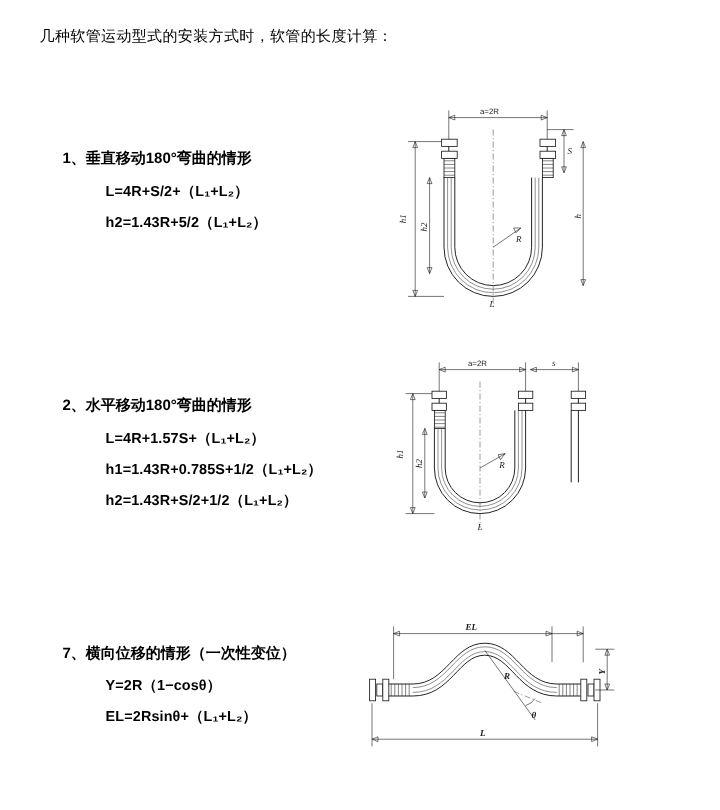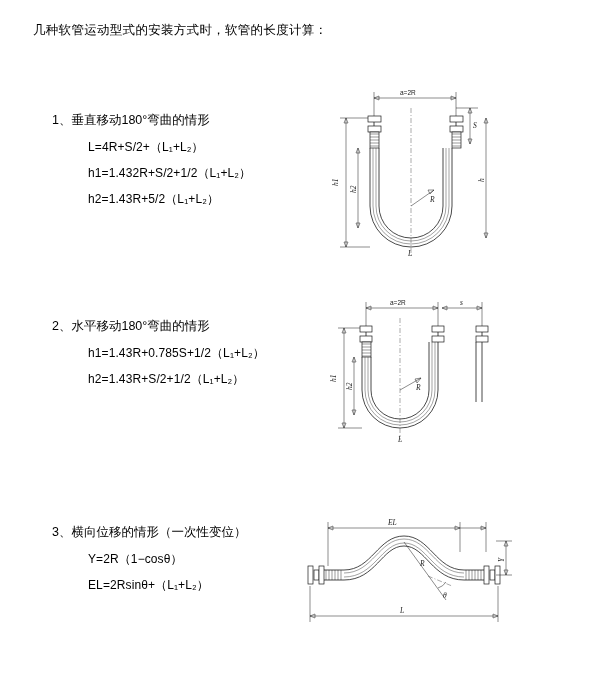--- a/index.html
+++ b/index.html
@@ -29,22 +29,23 @@
     white-space: nowrap;
   }
   .section {
     position: absolute;
     left: 0;
     width: 600px;
   }
   .sec-text {
     position: absolute;
     left: 52px;
-    top: 0;
+    top: 12px;
     width: 260px;
+    font-weight: bold;
   }
   .sec-title {
     font-size: 12.5px;
     white-space: nowrap;
     margin-bottom: 10px;
   }
   .formula {
     font-size: 12px;
     white-space: nowrap;
     margin-left: 36px;
@@ -68,21 +69,20 @@
 <body>
 
 <div class="page">
 
   <div class="heading">几种软管运动型式的安装方式时，软管的长度计算：</div>
 
   <div class="section" style="top:112px;">
     <div class="sec-text">
       <div class="sec-title">1、垂直移动180°弯曲的情形</div>
       <div class="formula">L=4R+S/2+（L₁+L₂）</div>
-      <div class="formula">h1=1.432R+S/2+1/2（L₁+L₂）</div>
       <div class="formula">h2=1.43R+5/2（L₁+L₂）</div>
     </div>
 
     <div class="fig" style="left:318px; top:-34px;">
       <svg width="200" height="190" viewBox="0 0 200 190">
 
         <g>
           <line class="dim" x1="56" y1="20" x2="138" y2="20"></line>
           <path class="dim" d="M56,20 l5,-2 l0,4 z" fill="#1a1a1a"></path>
           <path class="dim" d="M138,20 l-5,-2 l0,4 z" fill="#1a1a1a"></path>
@@ -167,20 +167,21 @@
         <g>
           <text class="lbl-i" x="90" y="178">L</text>
         </g>
       </svg>
     </div>
   </div>
 
   <div class="section" style="top:318px;">
     <div class="sec-text">
       <div class="sec-title">2、水平移动180°弯曲的情形</div>
+      <div class="formula">L=4R+1.57S+（L₁+L₂）</div>
       <div class="formula">h1=1.43R+0.785S+1/2（L₁+L₂）</div>
       <div class="formula">h2=1.43R+S/2+1/2（L₁+L₂）</div>
     </div>
 
     <div class="fig" style="left:318px; top:-28px;">
       <svg width="200" height="170" viewBox="0 0 200 170">
 
         <g>
           <line class="dim" x1="48" y1="18" x2="120" y2="18"></line>
           <path class="dim" d="M48,18 l5,-2 l0,4 z" fill="#1a1a1a"></path>
@@ -256,26 +257,26 @@
 
         <line class="dash" x1="82" y1="28" x2="82" y2="150"></line>
 
         <text class="lbl-i" x="80" y="152">L</text>
       </svg>
     </div>
   </div>
 
   <div class="section" style="top:524px;">
     <div class="sec-text">
-      <div class="sec-title">3、横向位移的情形（一次性变位）</div>
+      <div class="sec-title">7、横向位移的情形（一次性变位）</div>
       <div class="formula">Y=2R（1−cosθ）</div>
       <div class="formula">EL=2Rsinθ+（L₁+L₂）</div>
     </div>
 
-    <div class="fig" style="left:300px; top:-16px;">
+    <div class="fig" style="left:300px; top:-16px;font-weight:bold;">
       <svg width="220" height="130" viewBox="0 0 220 130">
 
         <g>
           <line class="dim" x1="28" y1="20" x2="160" y2="20"></line>
           <path class="dim" d="M28,20 l5,-2 l0,4 z" fill="#1a1a1a"></path>
           <path class="dim" d="M160,20 l-5,-2 l0,4 z" fill="#1a1a1a"></path>
           <text class="lbl-i" x="88" y="17">EL</text>
           <line class="dim" x1="28" y1="14" x2="28" y2="58"></line>
           <line class="dim" x1="160" y1="14" x2="160" y2="44"></line>
           <line class="dim" x1="160" y1="20" x2="186" y2="20"></line>

